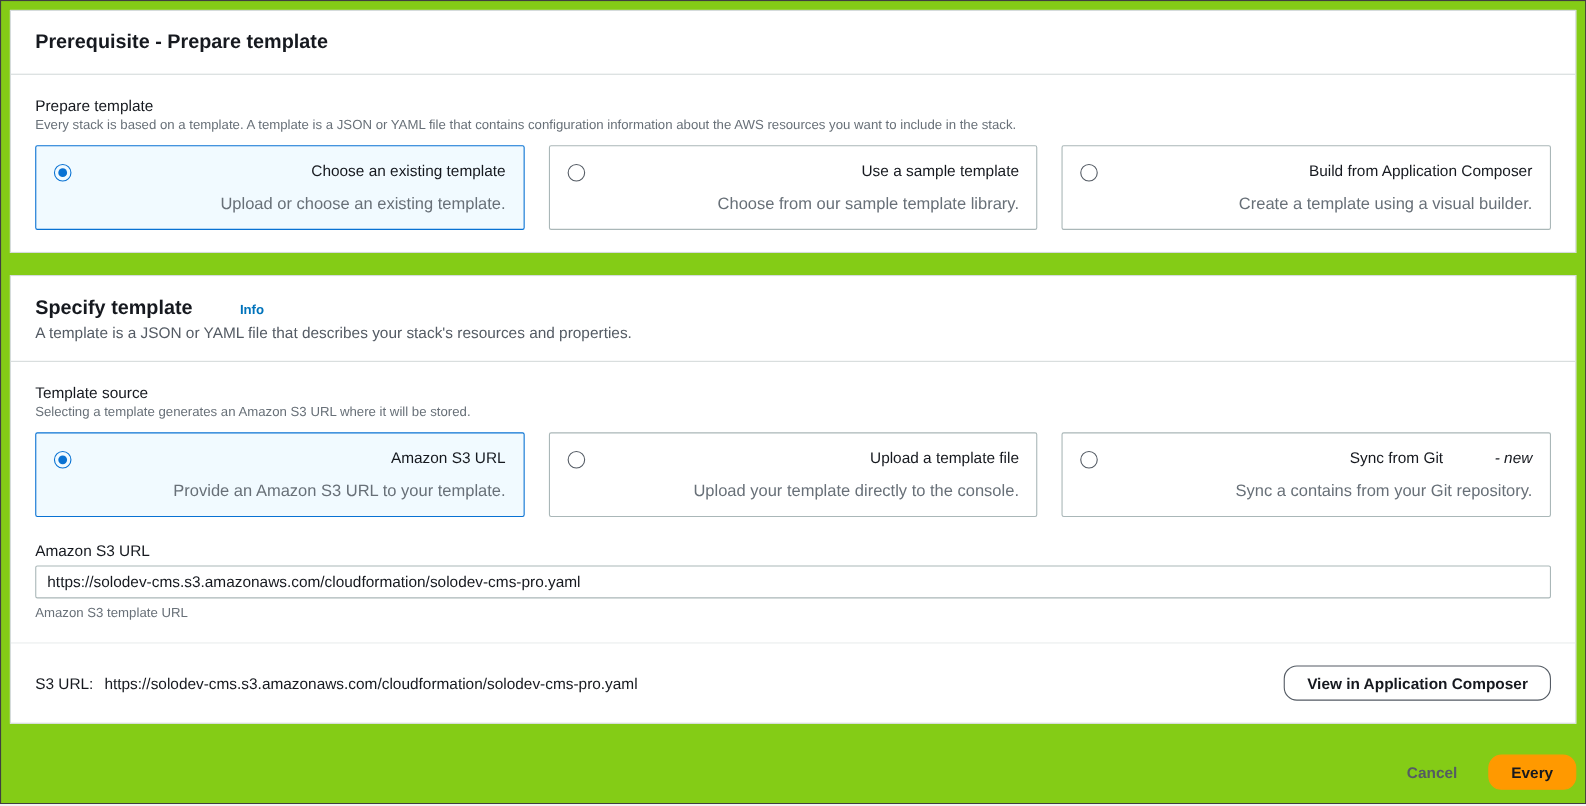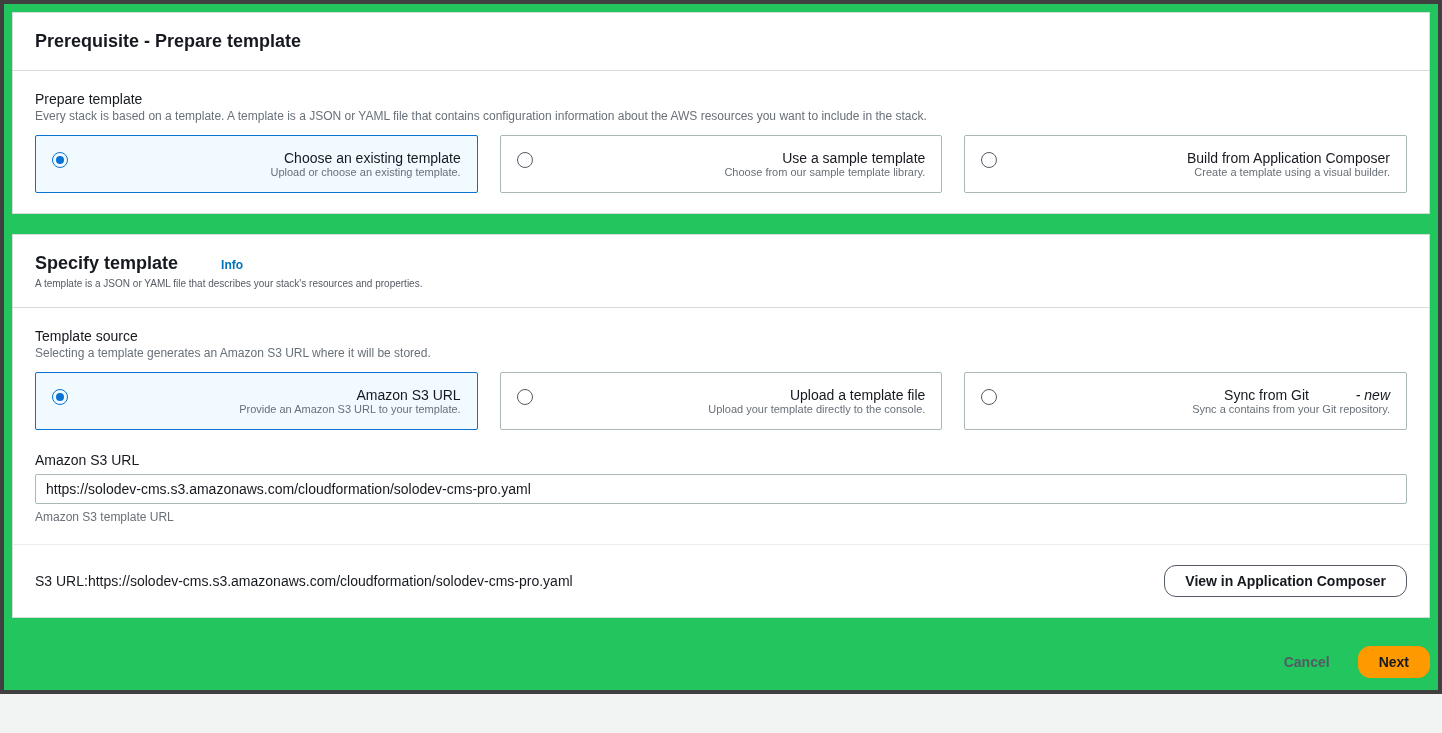--- a/index.html
+++ b/index.html
@@ -8,22 +8,22 @@
       padding: 0;
     }
     body {
       font-family: "Amazon Ember", "Helvetica Neue", Arial, sans-serif;
       background: #f2f3f3;
       color: #16191f;
       font-size: 14px;
       padding: 0;
     }
     .page-wrapper {
-      border: 4px solid #404040;
-      background: #22c55e;
+      border: 1px solid #404040;
+      background: #84cc16;
       padding: 8px;
     }
     .panel {
       background: #fff;
       border: 1px solid #d5dbdb;
       margin-bottom: 20px;
     }
     .panel-header {
       padding: 18px 22px;
       border-bottom: 1px solid #d5dbdb;
@@ -39,21 +39,21 @@
     .info-link {
       color: #0073bb;
       font-size: 12px;
       font-weight: 700;
       margin-left: 6px;
       cursor: pointer;
       padding-left: 32px;
     }
     .panel-description {
       color: #545b64;
-      font-size: 10px;
+      font-size: 14px;
       margin-top: 4px;
     }
     .section-label {
       font-size: 14px;
       color: #16191f;
       font-weight: 400;
       margin-bottom: 2px;
     }
     .section-hint {
       font-size: 12px;
@@ -106,23 +106,23 @@
     }
     .radio-content {
       flex: 1;
     }
     .radio-title {
       font-size: 14px;
       font-weight: 400;
       color: #16191f;
     }
     .radio-subtitle {
-      font-size: 11px;
+      font-size: 15px;
       color: #687078;
-      margin-top: 0;
+      margin-top: 14px;
     }
     .radio-title .new-tag {
       font-style: italic;
       font-weight: 400;
       margin-left: 43px;
     }
     .divider {
       border: none;
       border-top: 1px solid #eaeded;
       margin: 20px -22px;
@@ -148,20 +148,21 @@
     }
     .s3url-row {
       display: flex;
       justify-content: space-between;
       align-items: center;
       gap: 20px;
       margin-top: 20px;
     }
     .s3url-text {
       display: flex;
+      gap: 10px;
       font-size: 14px;
     }
     .s3url-label {
       color: #16191f;
     }
     .s3url-value {
       color: #16191f;
     }
     .btn {
       padding: 7px 20px;
@@ -298,16 +299,16 @@
           <span class="s3url-value">https://solodev-cms.s3.amazonaws.com/cloudformation/solodev-cms-pro.yaml</span>
         </div>
         <button class="btn">View in Application Composer</button>
       </div>
 
     </div>
   </div>
 
   <div class="actions-row">
     <button class="btn-link">Cancel</button>
-    <button class="btn btn-primary">Next</button>
+    <button class="btn btn-primary">Every</button>
   </div>
 
 </div>
 
 </body></html>

